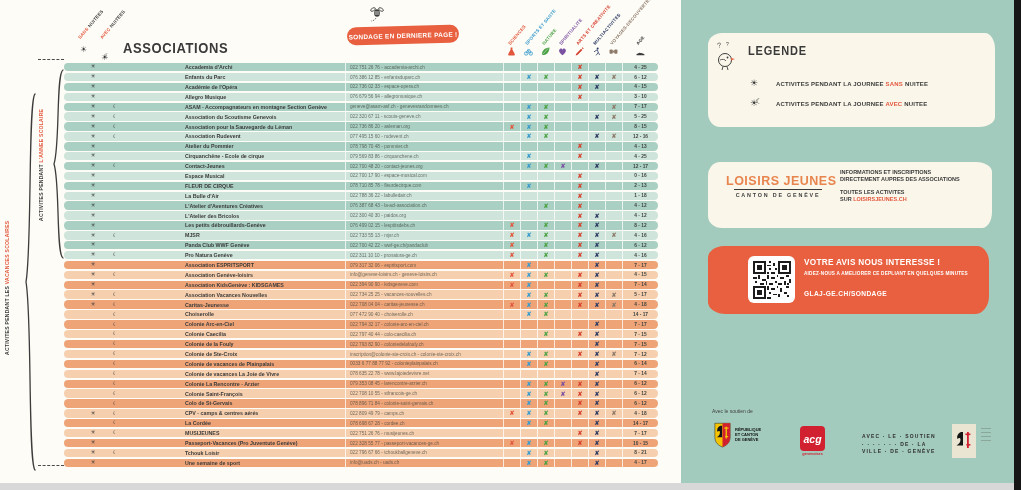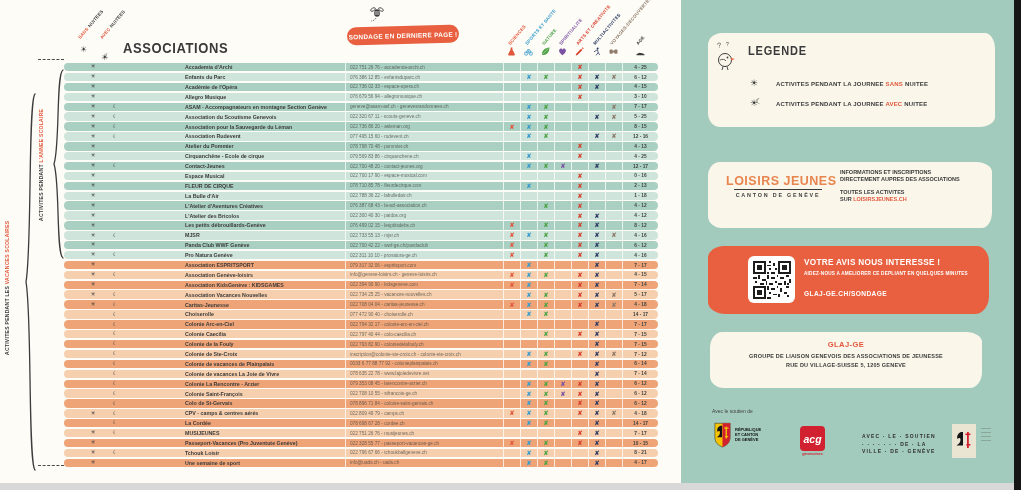--- a/index.html
+++ b/index.html
@@ -904,25 +904,20 @@
         <text x="12" y="6" font-size="5" fill="#3c3c3c">?</text>
         <circle cx="11" cy="20" r="6.5" fill="none" stroke="#3c3c3c" stroke-width="1"></circle>
         <circle cx="13.5" cy="17.5" r="0.9" fill="#3c3c3c"></circle>
         <path d="M17 18l4 1-4 1.5z" fill="#e8603f"></path>
         <path d="M6 20c2-1 5-1 6 1" fill="none" stroke="#3c3c3c" stroke-width="0.8"></path>
         <line x1="9" y1="26.5" x2="8" y2="30" stroke="#3c3c3c" stroke-width="0.9"></line>
         <line x1="13" y1="26.5" x2="14" y2="30" stroke="#3c3c3c" stroke-width="0.9"></line>
       </svg>
     </div>
 
-    <div class="cream glaj-box">
-      <div class="glaj-title">GLAJ-GE</div>
-      <div class="glaj-l1">GROUPE DE LIAISON GENEVOIS DES ASSOCIATIONS DE JEUNESSE</div>
-      <div class="glaj-l2">RUE DU VILLAGE-SUISSE 5, 1205 GENEVE</div>
-    </div>
 
     <div class="support-label">Avec le soutien de</div>
 
     <div class="canton-logo">
       <svg width="17" height="28" viewBox="0 0 20 32">
         <path d="M1 1h18v16c0 7-4 10-9 12-5-2-9-5-9-12z" fill="#f5c400" stroke="#222" stroke-width="0.6"></path>
         <path d="M10 1h9v16c0 7-4 10-9 12z" fill="#d1202f"></path>
         <path d="M7.5 4c-3 1.5-4.5 4-3.5 7 1.5-1.5 3-1 3 .5 0 3-1.5 4.5-4 6h6.5V4z" fill="#141414"></path>
         <rect x="13.6" y="5" width="1.6" height="14" fill="#f5c400"></rect>
         <rect x="12" y="6" width="5" height="1.4" fill="#f5c400"></rect>

